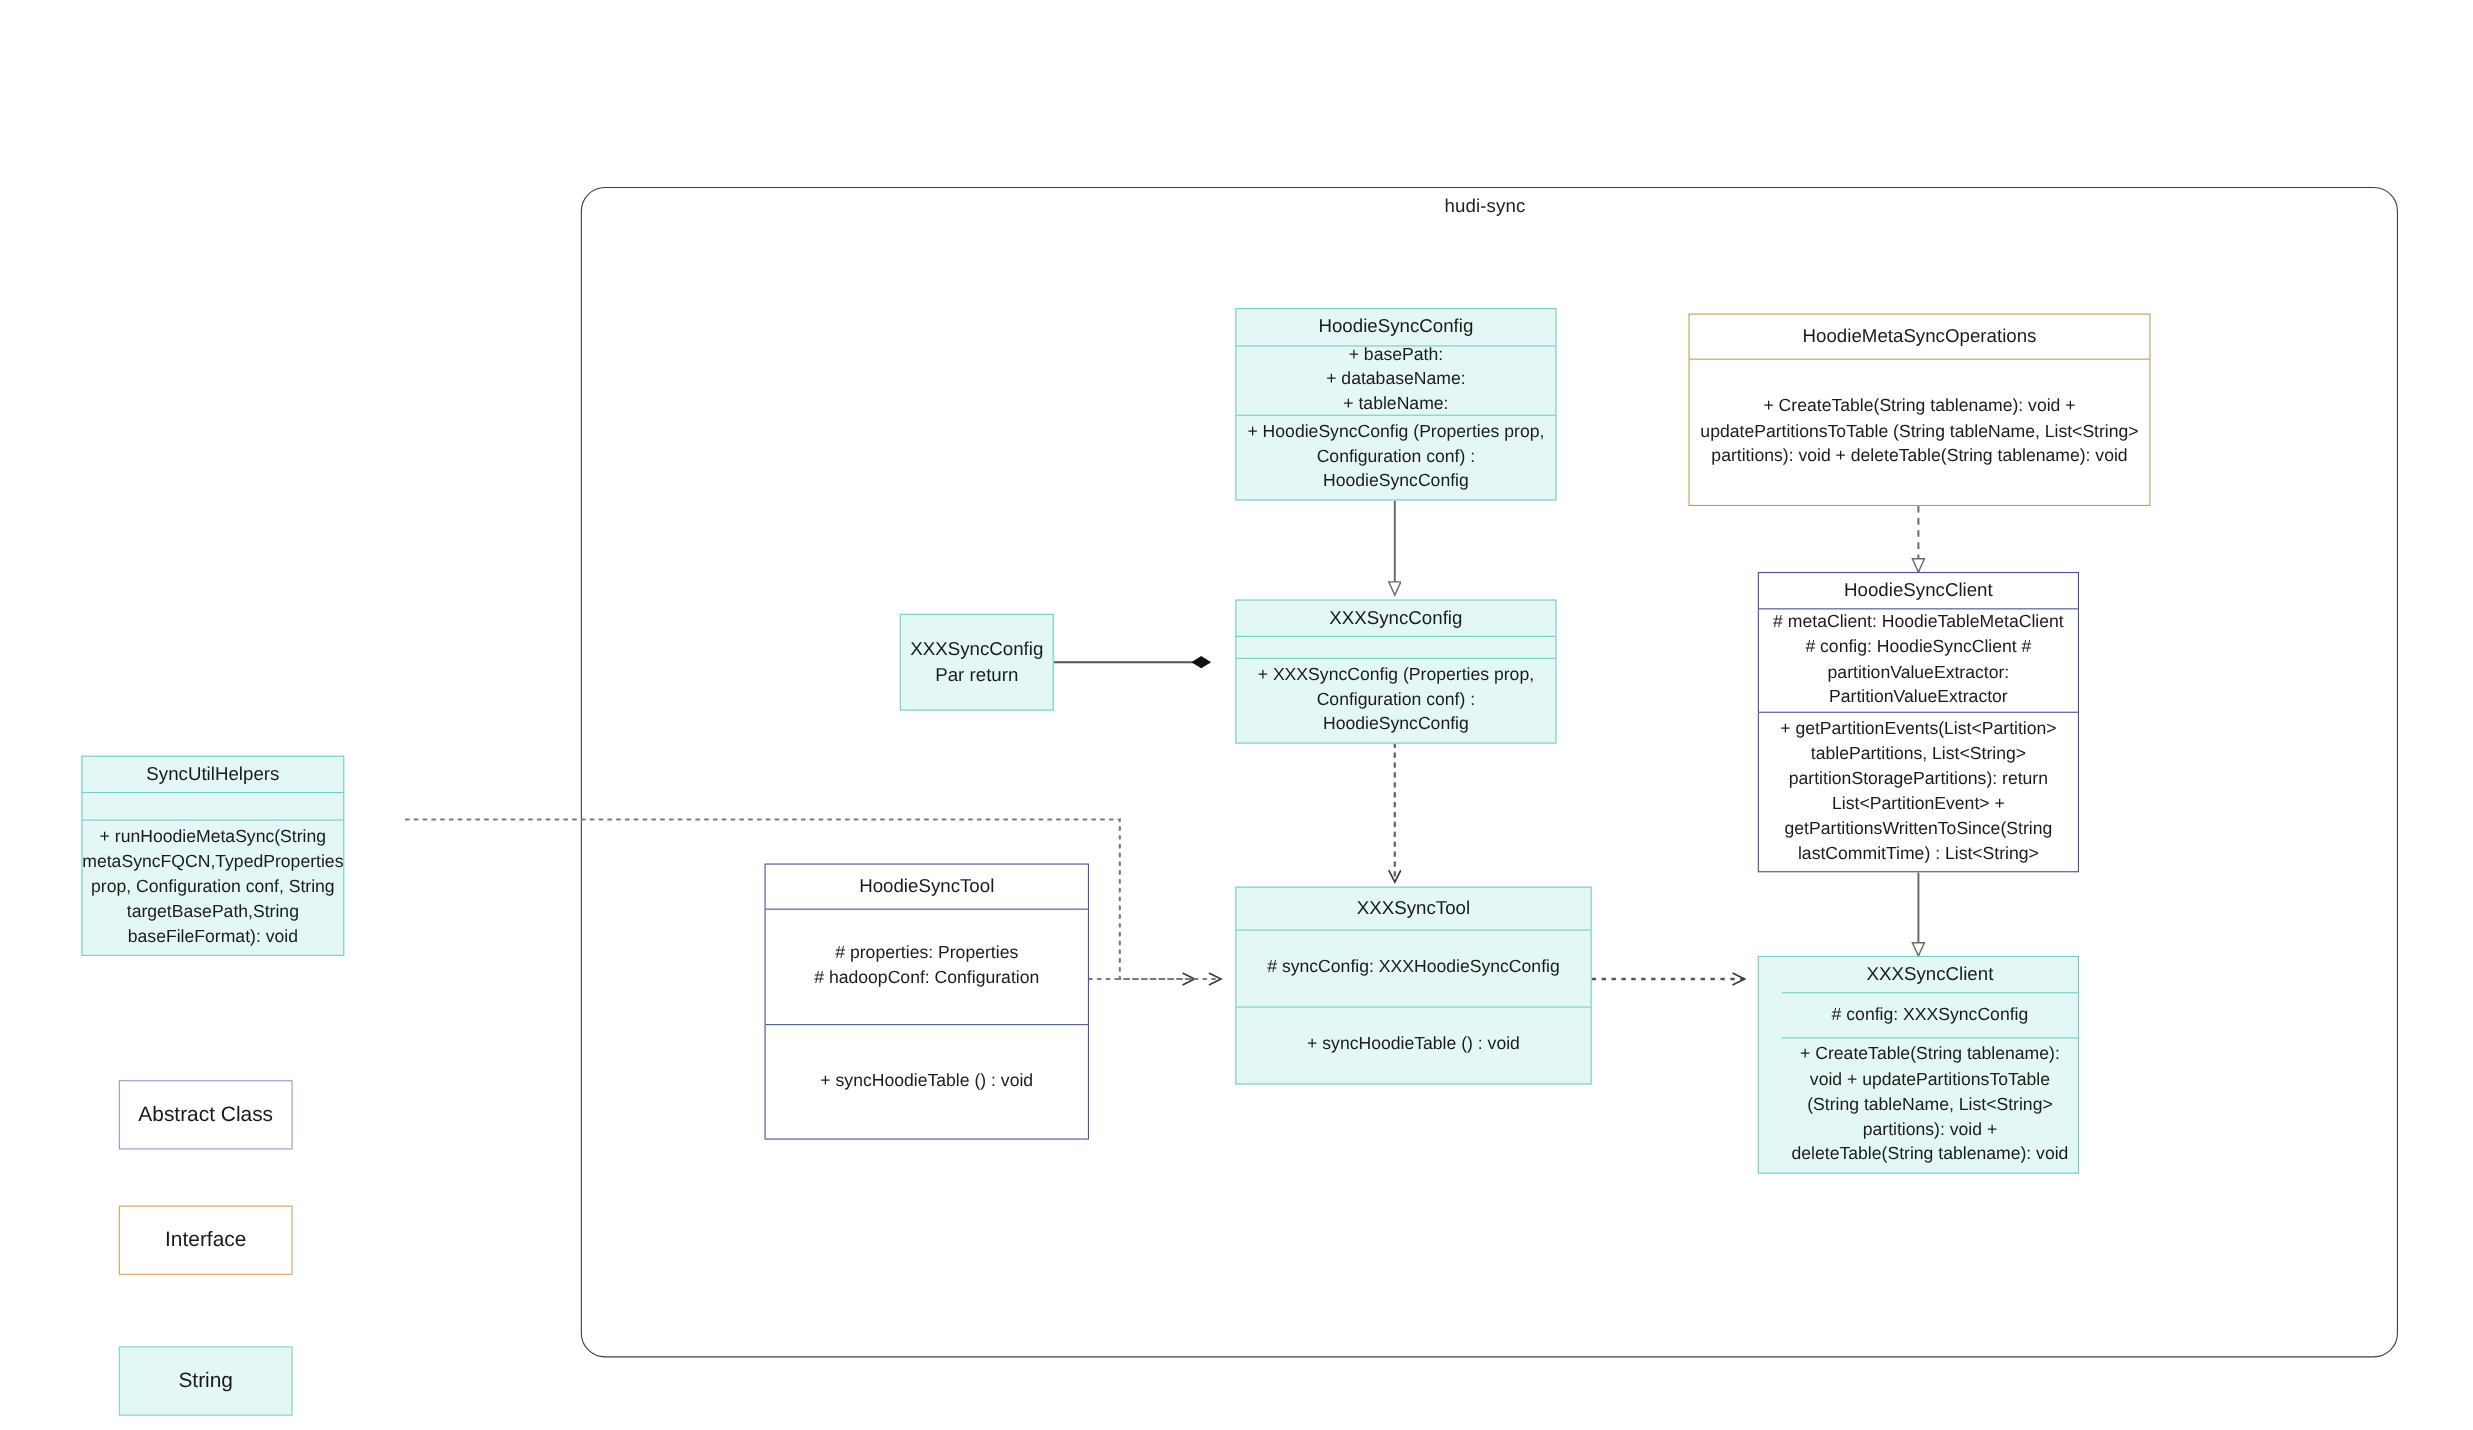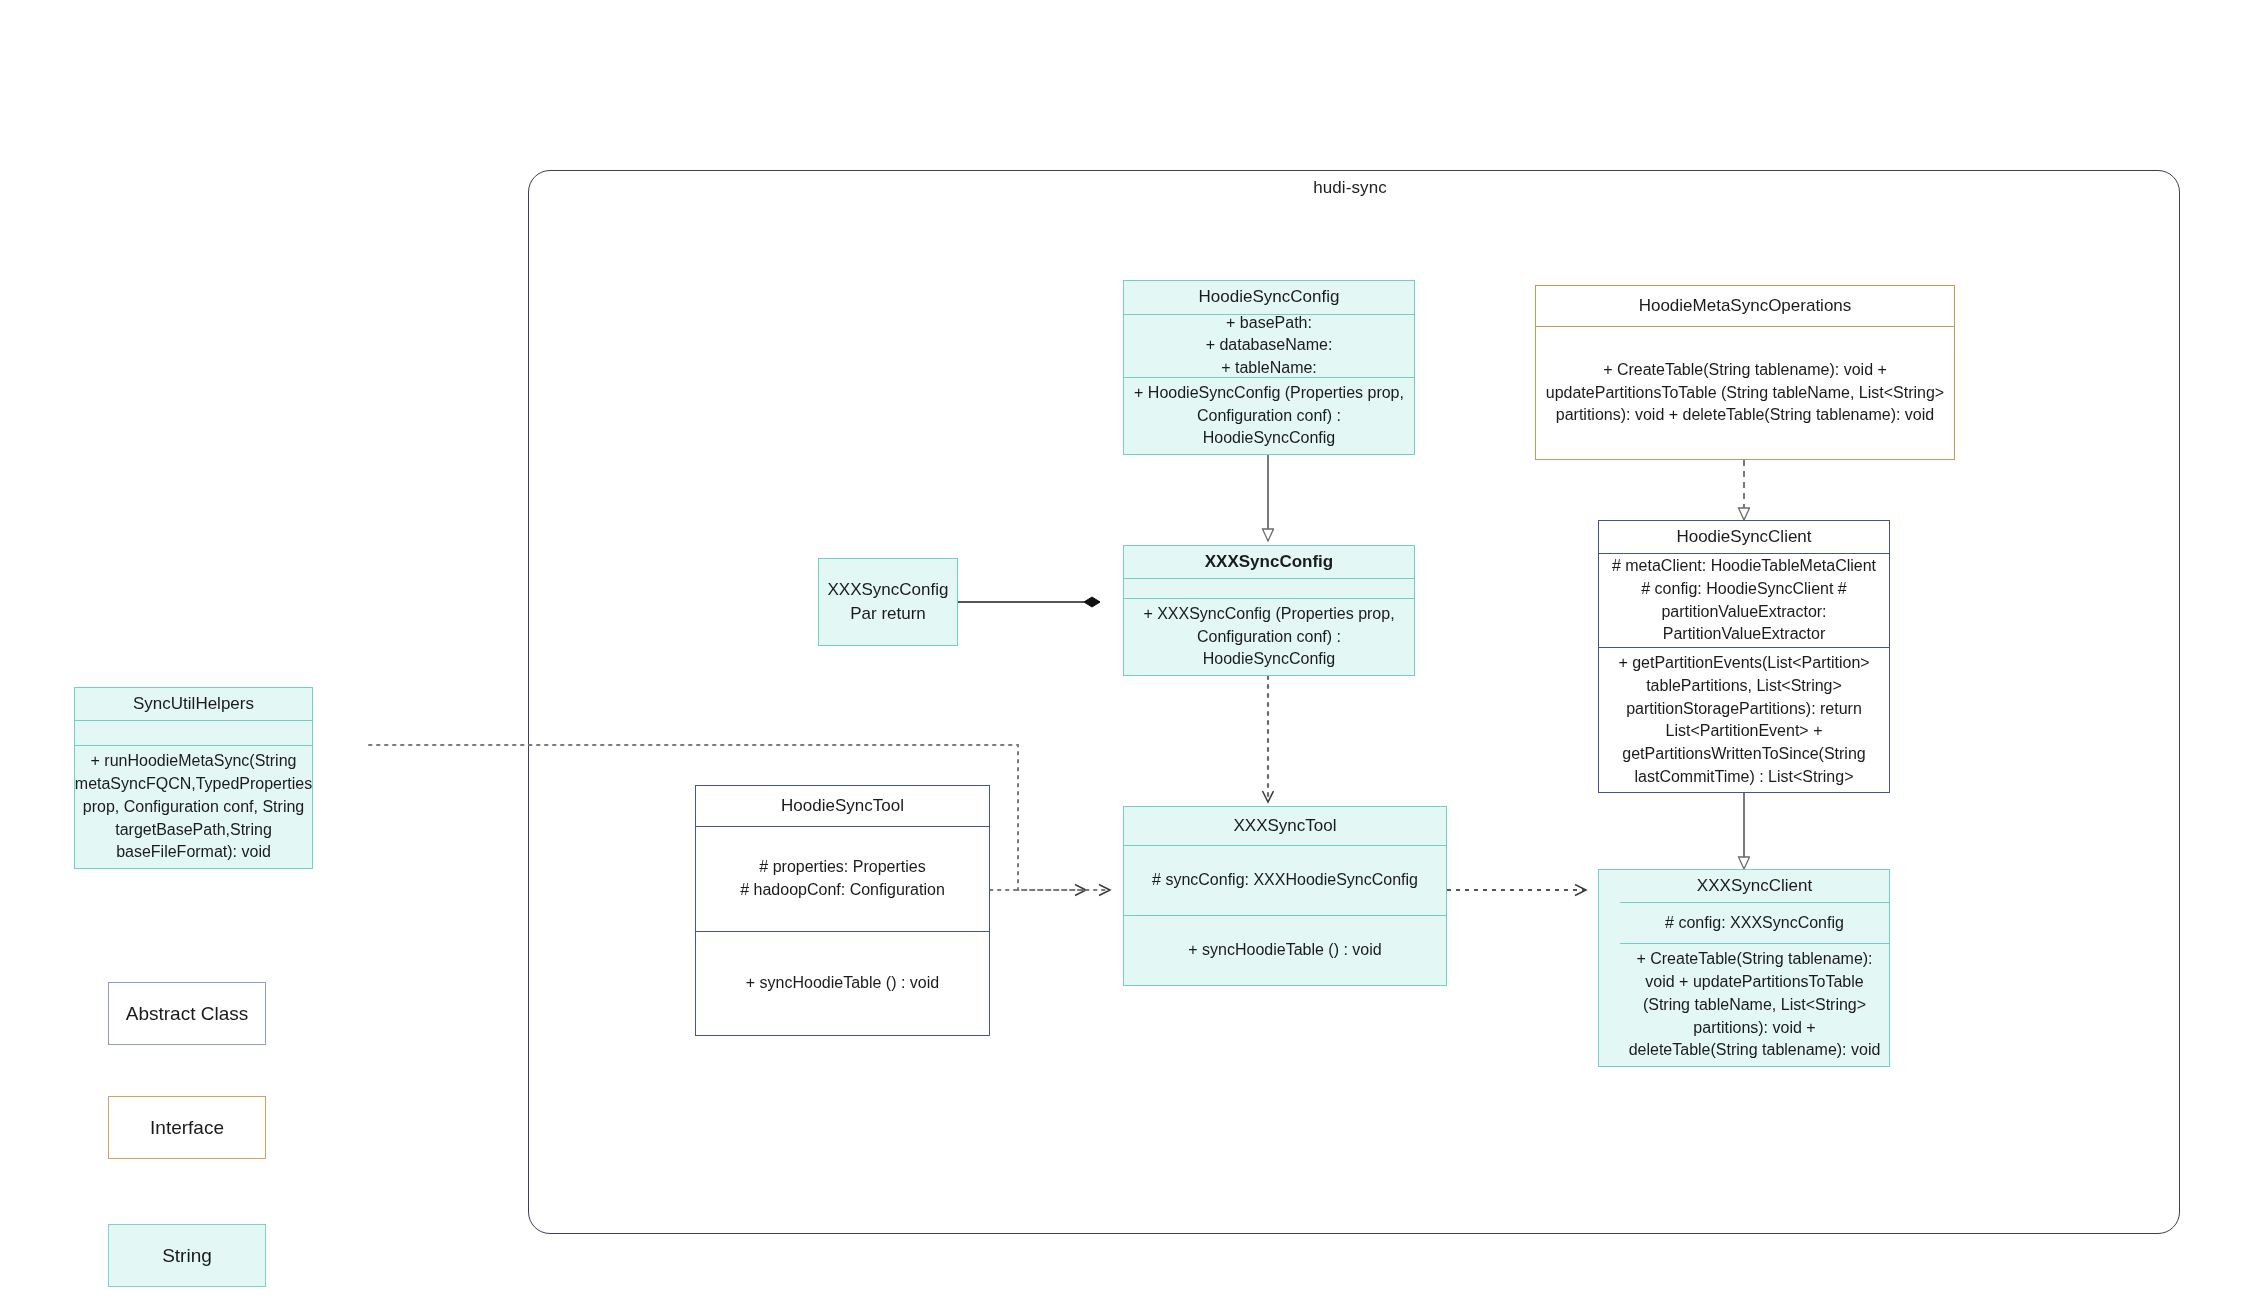--- a/index.html
+++ b/index.html
@@ -166,21 +166,21 @@
 #    partitionValueExtractor: PartitionValueExtractor</div>
     <div class="sect methods" style="flex:1; white-space:normal;">+   getPartitionEvents(List&lt;Partition&gt; tablePartitions, List&lt;String&gt; partitionStoragePartitions): return List&lt;PartitionEvent&gt;
 +   getPartitionsWrittenToSince(String lastCommitTime) : List&lt;String&gt;</div>
   </div>
 
   <div class="node k-class" style="left:818px; top:558px; width:140px; height:88px;">
     <div class="sect name" style="flex:1; white-space:normal; word-break:break-all;">XXXSyncConfigPar return</div>
   </div>
 
   <div class="node k-class" style="left:1123px; top:545px; width:292px; height:131px;">
-    <div class="sect name" style="height:38px;font-weight:bold;">XXXSyncConfig</div>
+    <div class="sect name" style="height:38px;">XXXSyncConfig</div>
     <div class="sect attrs" style="height:40px;"></div>
     <div class="sect methods" style="flex:1; white-space:normal;">+   XXXSyncConfig (Properties prop, Configuration conf) : HoodieSyncConfig</div>
   </div>
 
   <div class="node k-class" style="left:74px; top:687px; width:239px; height:182px;">
     <div class="sect name" style="height:43px;">SyncUtilHelpers</div>
     <div class="sect attrs" style="height:42px;"></div>
     <div class="sect methods" style="flex:1; white-space:normal;">+    runHoodieMetaSync(String metaSyncFQCN,TypedProperties prop, Configuration conf, String targetBasePath,String baseFileFormat): void</div>
   </div>
 

